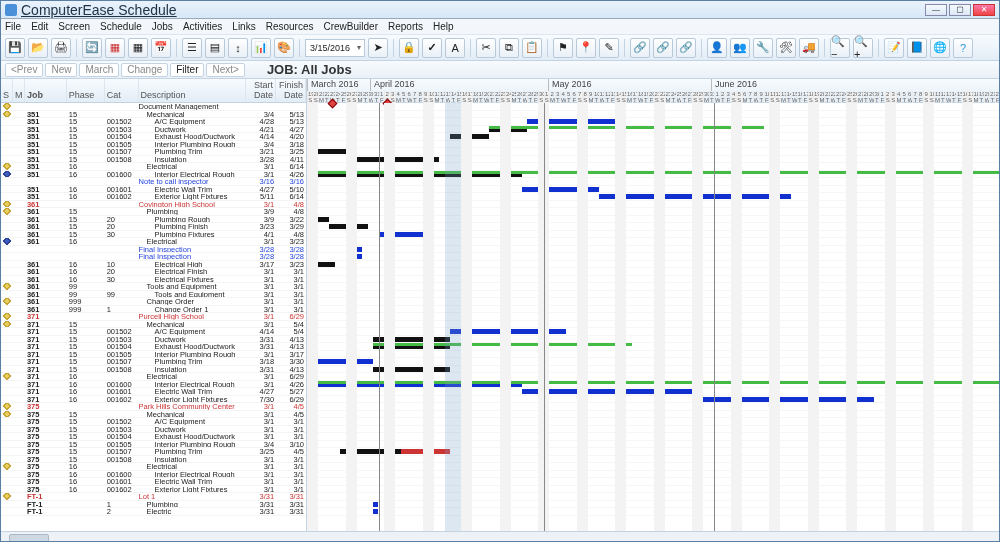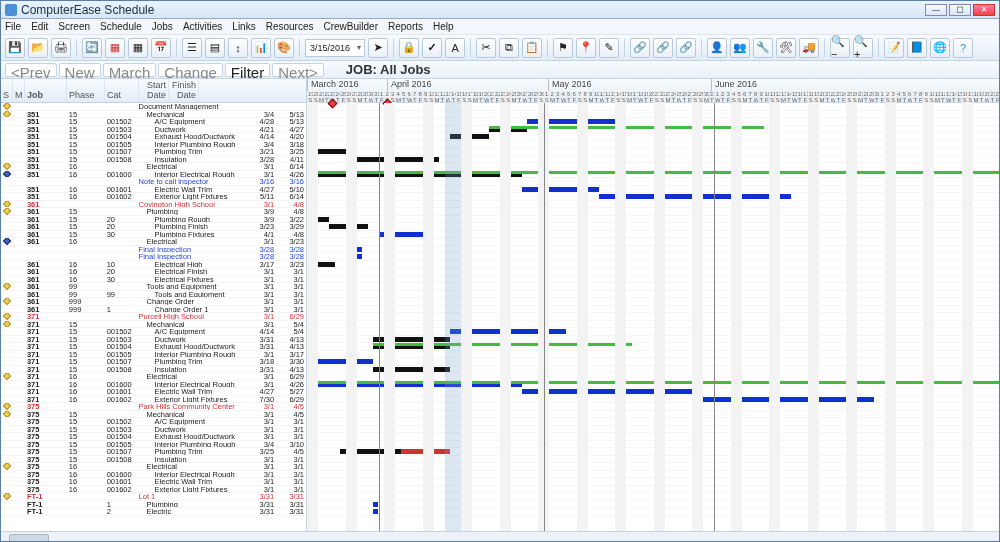--- a/index.html
+++ b/index.html
@@ -1,35 +1,35 @@
 <!DOCTYPE html>
 <html><head>
 <meta charset="utf-8">
 <style>
   * { box-sizing: border-box; margin: 0; padding: 0; }
   body { font-family: "Segoe UI", Tahoma, sans-serif; font-size: 10px; background: #fff; color: #222; width: 1000px; height: 542px; overflow: hidden; border: 1px solid #5a7fa5; }
   
   .titlebar { height: 18px; background: linear-gradient(#eaf3fc,#d6e7f7); display: flex; align-items: center; padding: 0 4px; border-bottom: 1px solid #9ab; }
   .titlebar .icon { width: 12px; height: 12px; background: #4a90d9; margin-right: 4px; border-radius: 2px; }
-  .titlebar .title { flex: 1; font-size: 12px; color: #234; }
+  .titlebar .title { flex: 1; font-size: 14px; color: #234; text-decoration: underline; }
   .winbtns { display: flex; gap: 2px; }
   .winbtn { width: 22px; height: 12px; border: 1px solid #88a; background: linear-gradient(#f5f9fd,#dbe8f5); font-size: 8px; text-align: center; line-height: 10px; cursor: pointer; }
   .winbtn.close { background: linear-gradient(#f7a,#e44); color: #fff; border-color: #c33; }
   
   .menubar { height: 16px; background: #f3f7fb; display: flex; align-items: center; padding: 0 4px; gap: 10px; border-bottom: 1px solid #dde6ef; }
   .menubar span { font-size: 10px; cursor: pointer; }
   
   .toolbar { height: 26px; background: linear-gradient(#f7fbff,#e3edf6); border-bottom: 1px solid #c4d3e2; display: flex; align-items: center; padding: 2px 4px; gap: 3px; }
   .tbtn { width: 20px; height: 20px; border: 1px solid #b8c9da; background: linear-gradient(#fff,#e9f0f7); border-radius: 2px; display: flex; align-items: center; justify-content: center; cursor: pointer; font-size: 11px; }
   .tsep { width: 1px; height: 18px; background: #c4d3e2; margin: 0 2px; }
   .datebox { height: 18px; border: 1px solid #b8c9da; background: #fff; padding: 0 14px 0 4px; font-size: 9px; display: flex; align-items: center; position: relative; }
   .datebox::after { content: "▾"; position: absolute; right: 3px; font-size: 8px; color: #666; }
   
   .navrow { height: 18px; background: linear-gradient(#f7fbff,#e9f0f7); border-bottom: 1px solid #c4d3e2; display: flex; align-items: center; padding: 0 4px; gap: 2px; }
-  .navrow .nbtn { height: 14px; border: 1px solid #c4d3e2; background: #fff; padding: 0 5px; font-size: 15px; cursor: pointer; border-radius: 2px; color: #888;}
+  .navrow .nbtn { height: 14px; border: 1px solid #c4d3e2; background: #fff; padding: 0 5px; font-size: 10px; cursor: pointer; border-radius: 2px; color: #888;}
   .navrow .nbtn.active { color: #222; }
   .navrow .jobtitle { margin-left: 20px; font-size: 13px; font-weight: 600; color: #333; }
   
   .main { display: flex; height: 452px; }
   .leftpane { width: 306px; overflow: hidden; border-right: 1px solid #c4d3e2; }
   .rightpane { flex: 1; overflow: hidden; position: relative; }
   
   .lhdr { height: 24px; background: linear-gradient(#f7fbff,#e3edf6); border-bottom: 1px solid #c4d3e2; display: flex; font-size: 9px; color: #555; }
   .lhdr > div { display: flex; align-items: flex-end; padding: 0 2px 2px; border-right: 1px solid #dde6ef; }
   .col-sm { width: 12px; }
@@ -161,20 +161,21 @@
 </div>
 
 <div class="main">
   <div class="leftpane">
     <div class="lhdr">
       <div class="col-sm">S</div>
       <div class="col-sm">M</div>
       <div class="col-job">Job</div>
       <div class="col-phase">Phase</div>
       <div class="col-cat">Cat</div>
+      <div class="col-desc">Description</div>
       <div class="col-start">Start Date</div>
       <div class="col-fin">Finish Date</div>
     </div>
     <div class="lrows" id="lrows">
         <div class="lrow">
           <div class="col-sm marker"><span class="diamond"></span></div>
           <div class="col-sm"></div>
           <div class="col-job"></div>
           <div class="col-phase"></div>
           <div class="col-cat"></div>
@@ -720,21 +721,21 @@
           <div class="col-cat">2</div>
           <div class="col-desc" style="padding-left:8px">Electric</div>
           <div class="col-start">3/31</div>
           <div class="col-fin">3/31</div>
         </div>
       </div>
   </div>
   <div class="rightpane">
     <div class="rhdr" id="rhdr">
         <div class="month" style="left: 0px;">March 2016</div>
-        <div class="month" style="left: 80px;">April 2016</div>
+        <div class="month" style="left: 63px;">April 2016</div>
         <div class="month" style="left: 241px;">May 2016</div>
         <div class="month" style="left: 404px;">June 2016</div>
         <div class="days">
           <div class="day we">19<br>S</div>
           <div class="day we">20<br>S</div>
           <div class="day">21<br>M</div>
           <div class="day">22<br>T</div>
           <div class="day">23<br>W</div>
           <div class="day">24<br>T</div>
           <div class="day">25<br>F</div>

